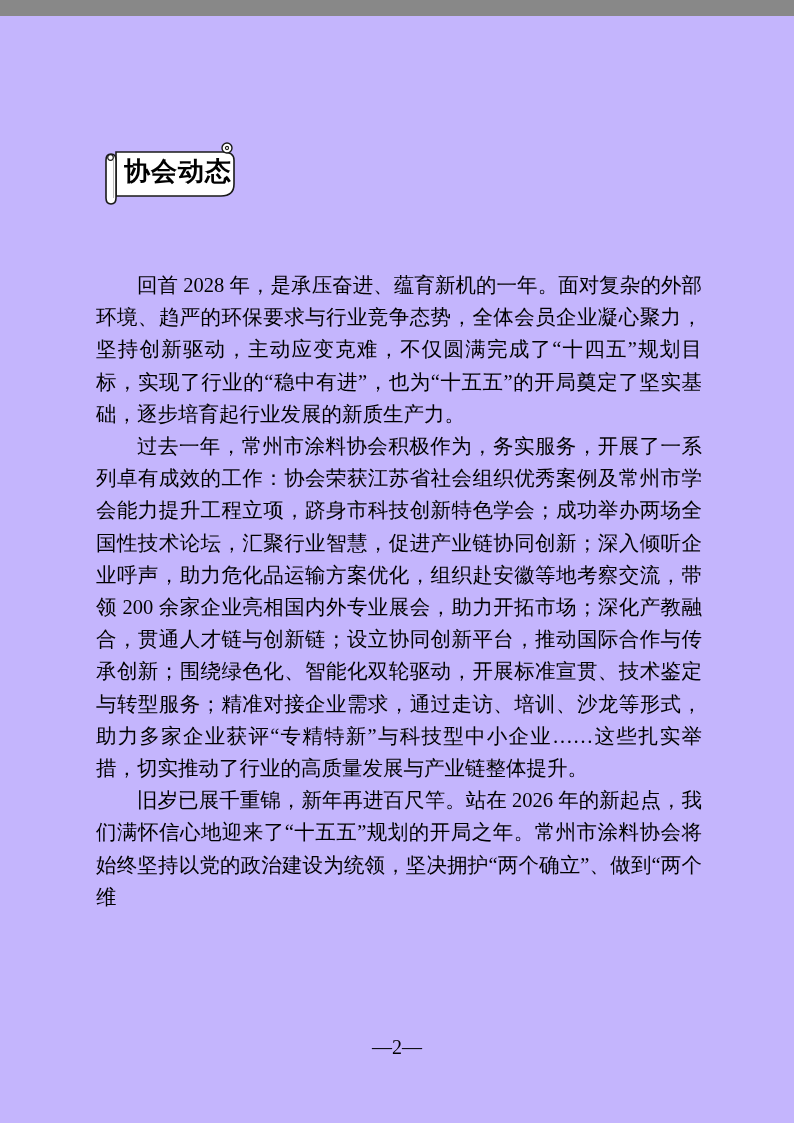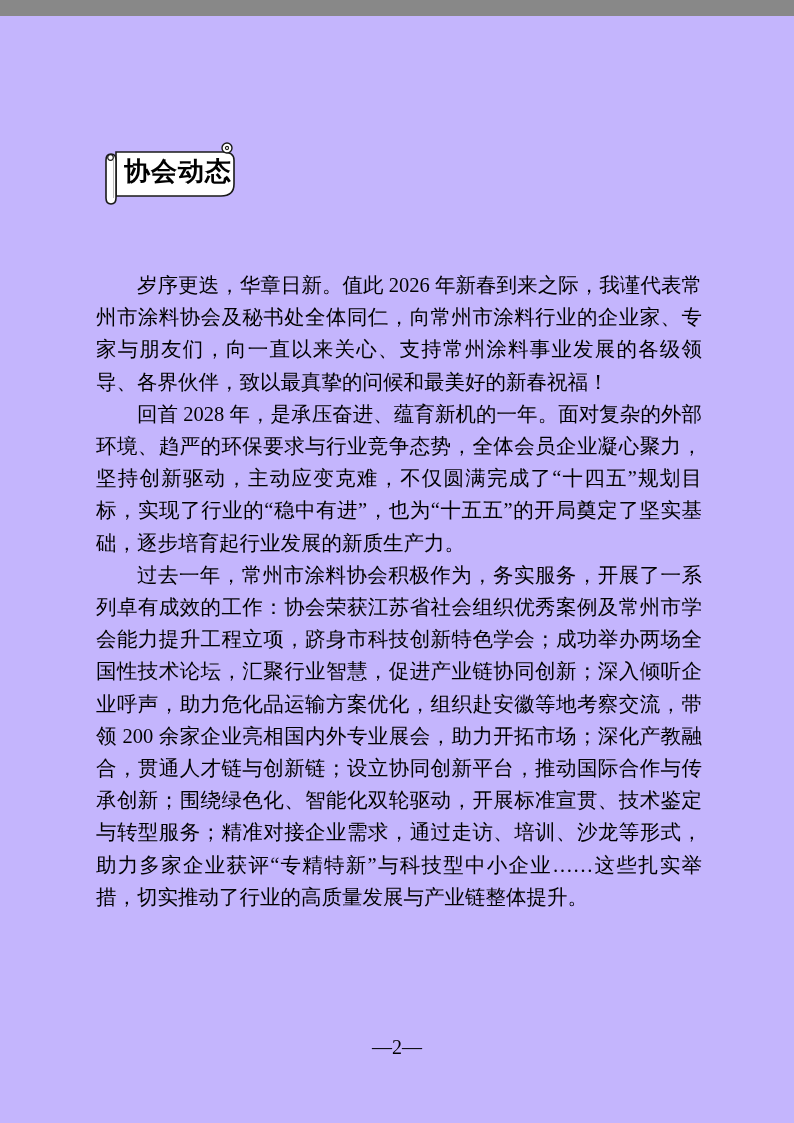--- a/index.html
+++ b/index.html
@@ -91,20 +91,20 @@
       <path d="M 6 20 Q 6 14 11 14 Q 16 14 16 20 L 16 58 Q 16 64 11 64 Q 6 64 6 58 Z" fill="#ffffff" stroke="#1a1a1a" stroke-width="1.6"></path>
       <circle cx="10.5" cy="17.5" r="2.8" fill="#ffffff" stroke="#1a1a1a" stroke-width="1.2"></circle>
 
       <line x1="13.5" y1="20" x2="13.5" y2="58" stroke="#bbbbbb" stroke-width="1"></line>
     </svg>
     <span class="banner-label">协会动态</span>
   </div>
 
 
   <div class="doc-body">
-    <p>岁序更迭，华章日新。值此 2026 年新春到来之际，我谨代表常州市涂料协会及秘书处全体同仁，向常州市涂料行业的企业家、专家与朋友们，向一直以来关心、支持常州涂料事业发展的各级领导、各界伙伴，致以最真挚的问候和最美好的新春祝福！</p>
     <p>回首 2028 年，是承压奋进、蕴育新机的一年。面对复杂的外部环境、趋严的环保要求与行业竞争态势，全体会员企业凝心聚力，坚持创新驱动，主动应变克难，不仅圆满完成了“十四五”规划目标，实现了行业的“稳中有进”，也为“十五五”的开局奠定了坚实基础，逐步培育起行业发展的新质生产力。</p>
     <p>过去一年，常州市涂料协会积极作为，务实服务，开展了一系列卓有成效的工作：协会荣获江苏省社会组织优秀案例及常州市学会能力提升工程立项，跻身市科技创新特色学会；成功举办两场全国性技术论坛，汇聚行业智慧，促进产业链协同创新；深入倾听企业呼声，助力危化品运输方案优化，组织赴安徽等地考察交流，带领 200 余家企业亮相国内外专业展会，助力开拓市场；深化产教融合，贯通人才链与创新链；设立协同创新平台，推动国际合作与传承创新；围绕绿色化、智能化双轮驱动，开展标准宣贯、技术鉴定与转型服务；精准对接企业需求，通过走访、培训、沙龙等形式，助力多家企业获评“专精特新”与科技型中小企业……这些扎实举措，切实推动了行业的高质量发展与产业链整体提升。</p>
+    <p>旧岁已展千重锦，新年再进百尺竿。站在 2026 年的新起点，我们满怀信心地迎来了“十五五”规划的开局之年。常州市涂料协会将始终坚持以党的政治建设为统领，坚决拥护“两个确立”、做到“两个维</p>
   </div>
 
   <div class="page-number">—2—</div>
 
 </div>
 
 </body></html>

